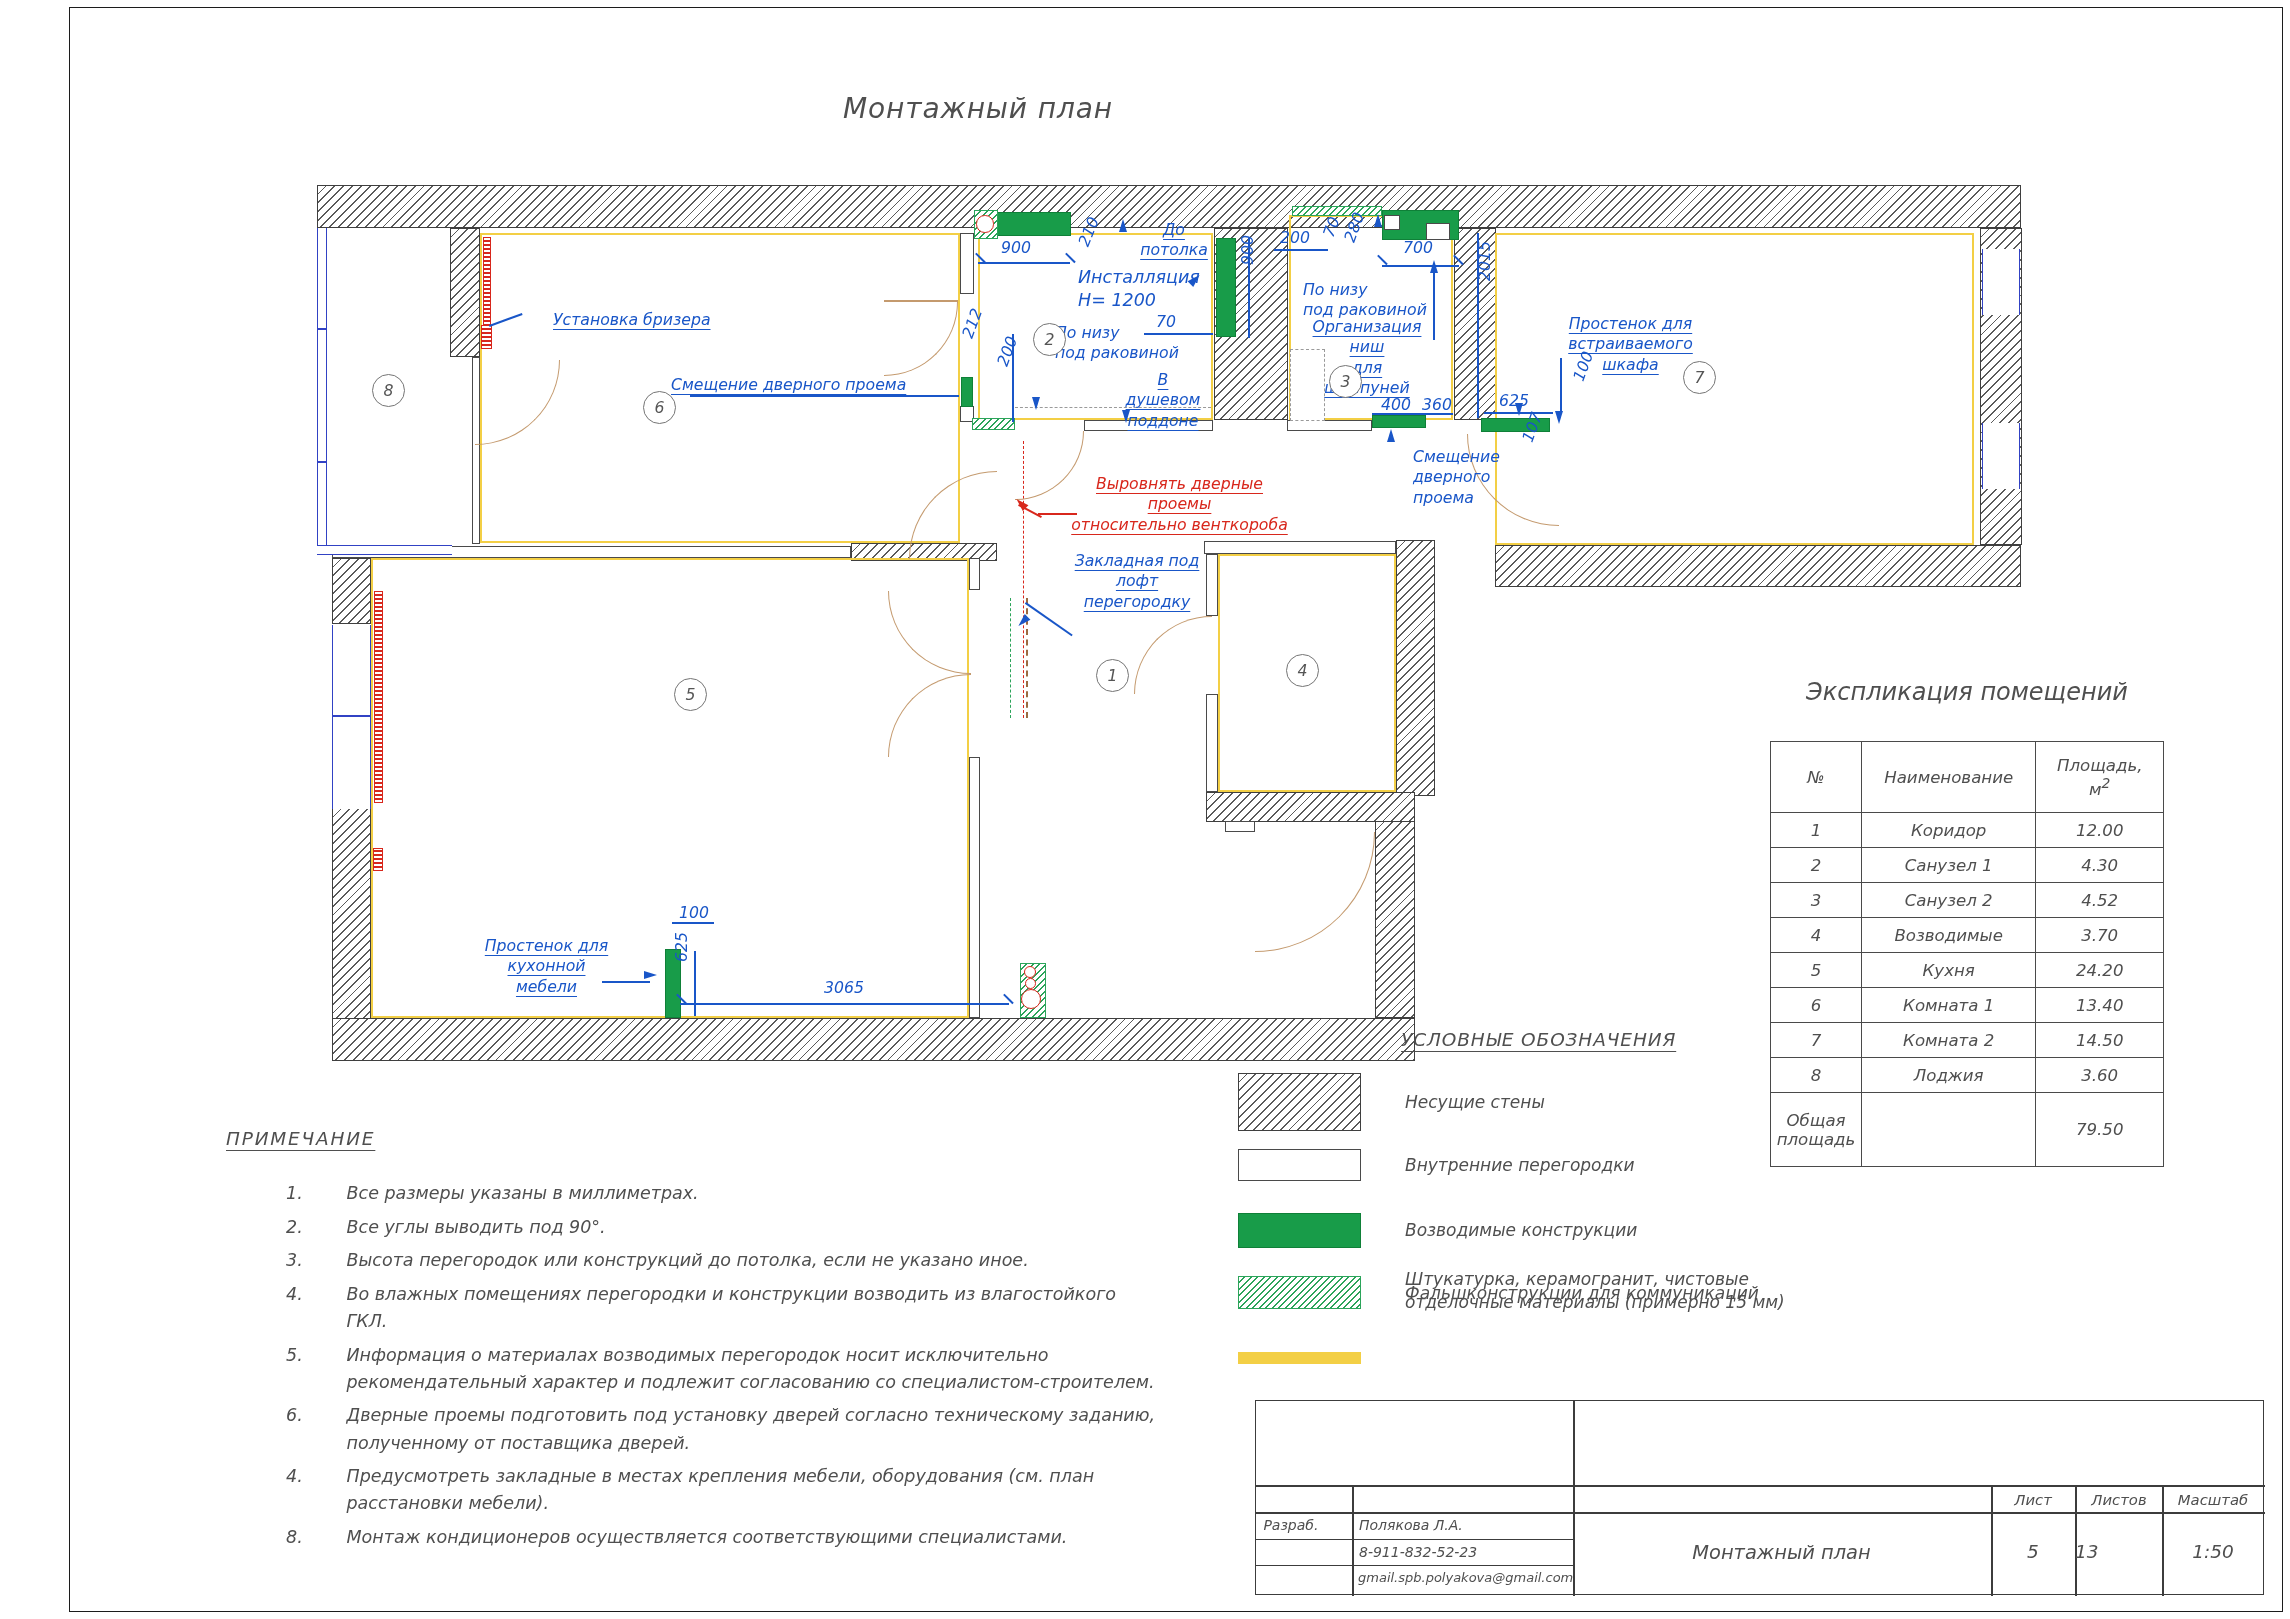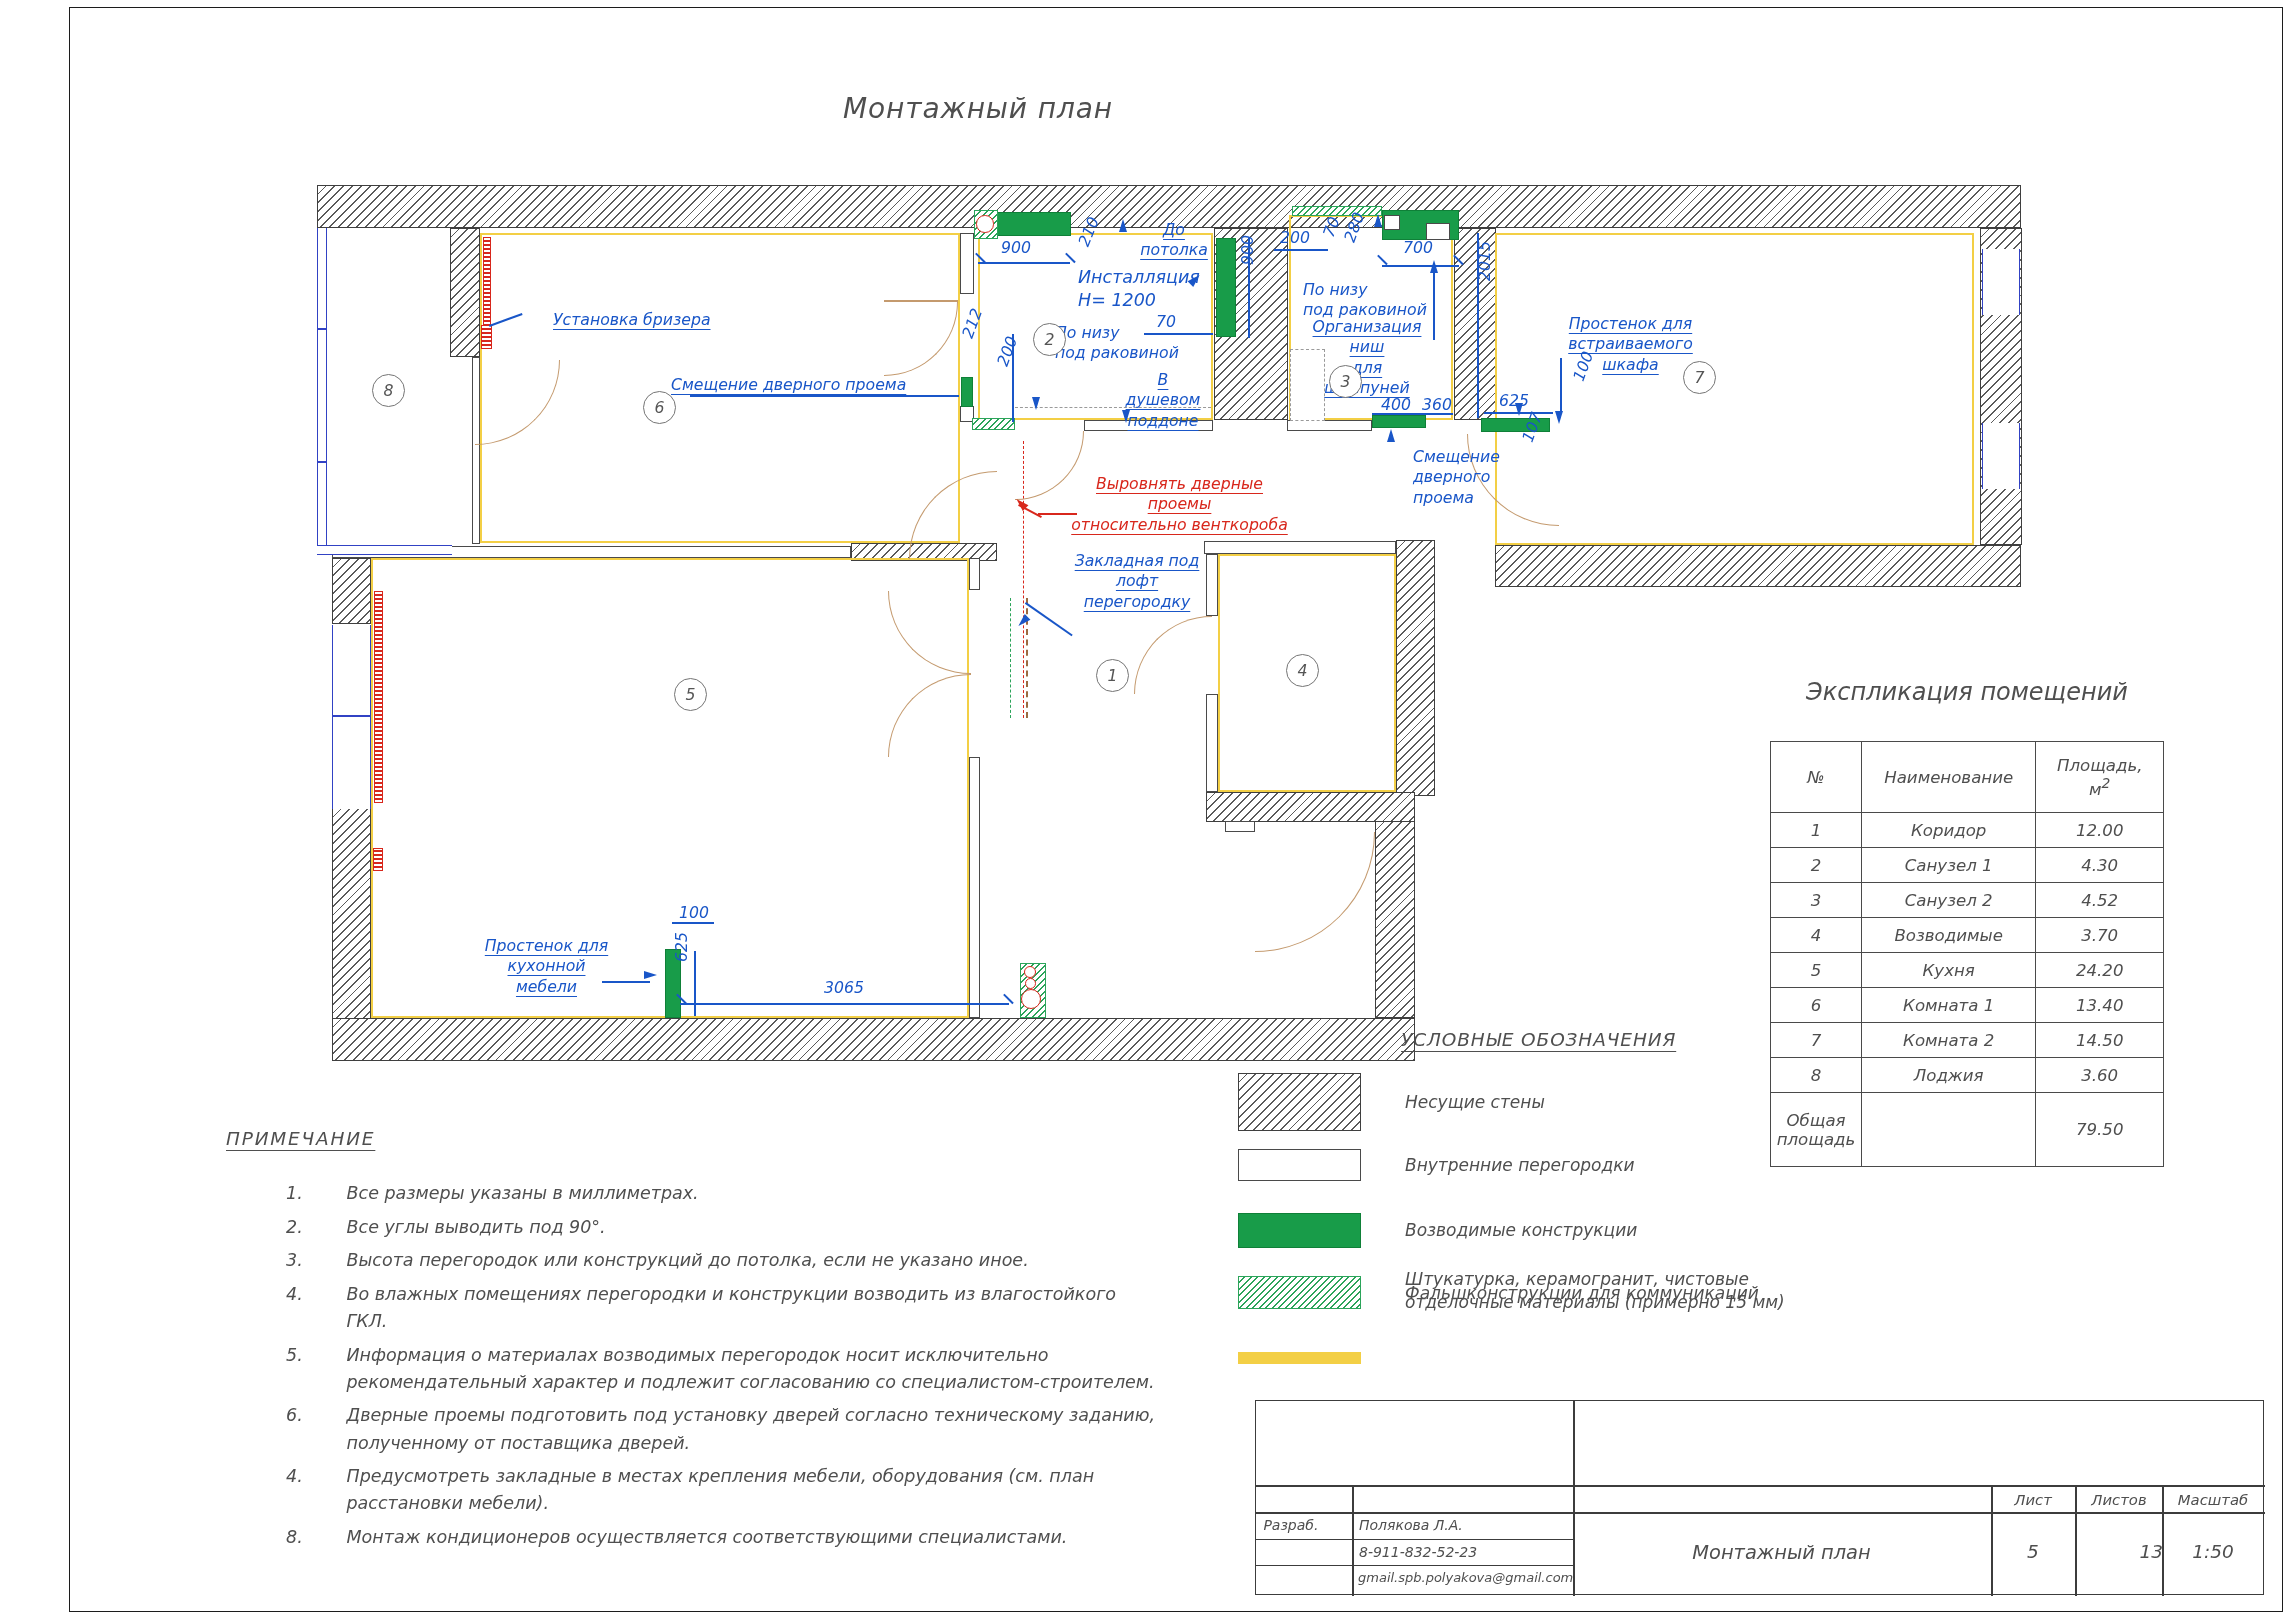--- a/index.html
+++ b/index.html
@@ -382,21 +382,21 @@
     <div class="ln" style="left:819px;top:84px;width:1.5px;height:111px"></div>
     <div class="ln" style="left:906px;top:84px;width:1.5px;height:111px"></div>
     <div class="ln" style="left:0;top:138px;width:317px;height:1.1px"></div>
     <div class="ln" style="left:0;top:164px;width:317px;height:1.1px"></div>
 
     <div class="txt" style="left:735px;top:90px;width:84px;text-align:center;font-size:14.8px">Лист</div>
     <div class="txt" style="left:819px;top:90px;width:88px;text-align:center;font-size:14.8px">Листов</div>
     <div class="txt" style="left:906px;top:90px;width:102px;text-align:center;font-size:14.8px">Масштаб</div>
     <div class="txt" style="left:317px;top:140px;width:417px;text-align:center;font-size:19.4px">Монтажный план</div>
     <div class="txt" style="left:735px;top:140px;width:84px;text-align:center;font-size:18.5px">5</div>
-    <div class="txt" style="left:819px;top:140px;width:88px;text-align:right;font-size:18.5px">13</div>
+    <div class="txt" style="left:819px;top:140px;width:88px;text-align:left;font-size:18.5px">13</div>
     <div class="txt" style="left:906px;top:140px;width:102px;text-align:center;font-size:18.5px">1:50</div>
     <div class="txt" style="left:7.4px;top:116px;font-size:14px">Разраб.</div>
     <div class="txt" style="left:103px;top:116px;font-size:14px">Полякова Л.А.</div>
     <div class="txt" style="left:103px;top:143px;font-size:14px">8-911-832-52-23</div>
     <div class="txt" style="left:102px;top:169px;font-size:13px">gmail.spb.polyakova@gmail.com</div>
   </div>
 </div>
 
 
 </body></html>

